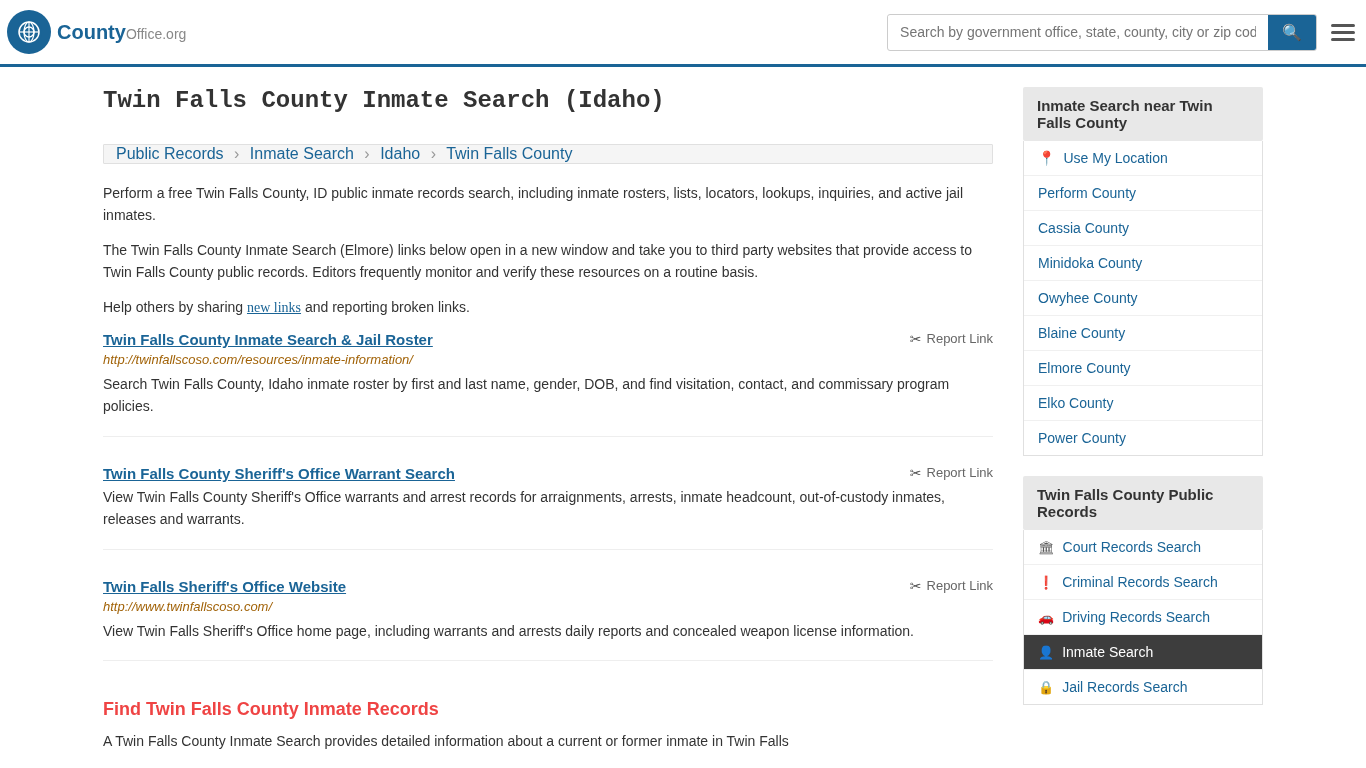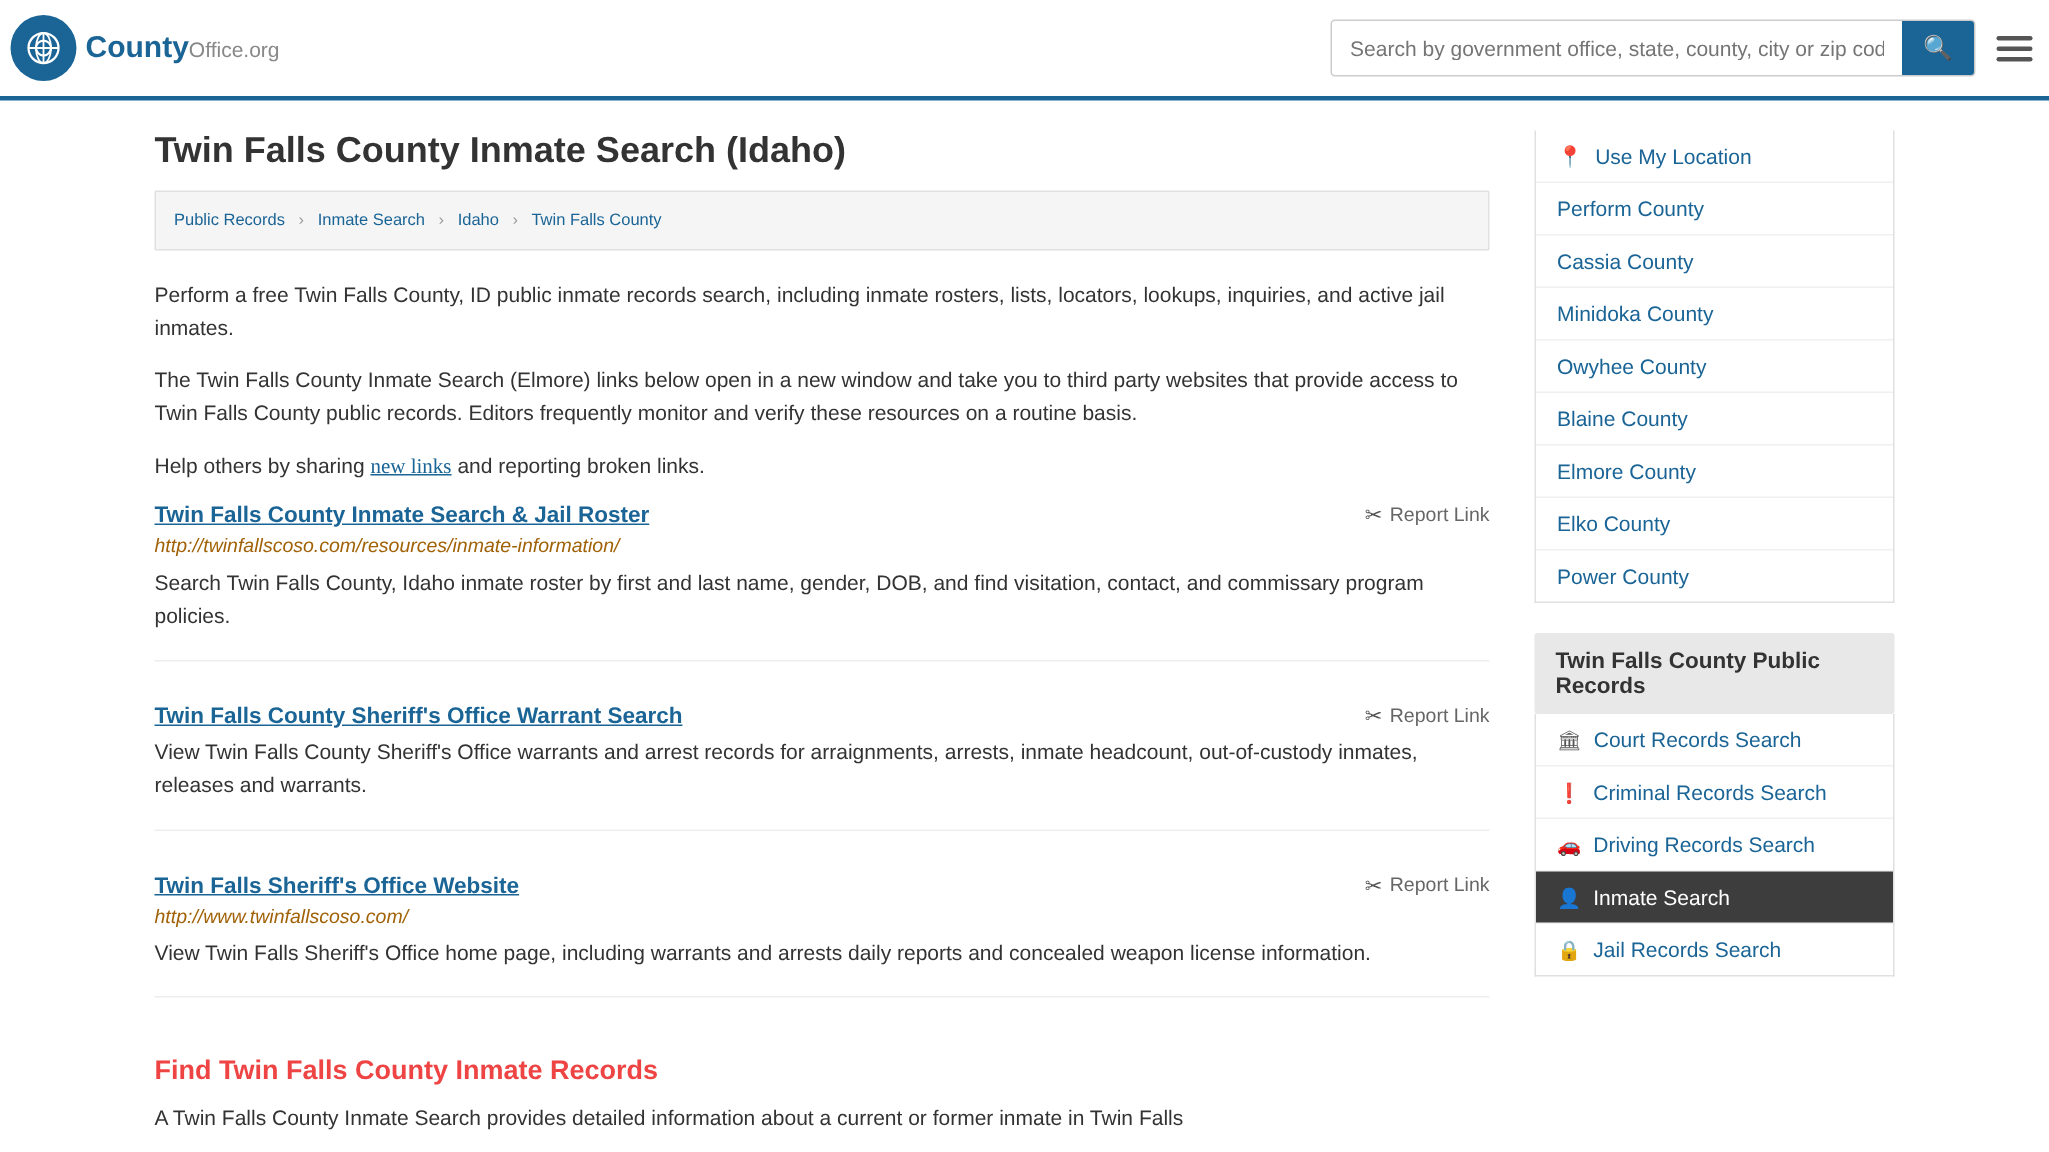--- a/index.html
+++ b/index.html
@@ -88,29 +88,30 @@
     }
 
     
     .main-content {
       flex: 1;
     }
     .page-title {
       font-size: 24px;
       font-weight: bold;
       color: #333;
-      margin-bottom: 12px;
+      margin-bottom: 30px;
+      font-family: Liberation Mono, monospace;
     }
     .breadcrumb {
       background: #f5f5f5;
       border: 1px solid #e0e0e0;
-      padding: 13px 12px;
+      padding: 0 12px;
       border-radius: 1px;
       margin-bottom: 18px;
-      font-size: 11px;
+      font-size: 16px;
       color: #666;
     }
     .breadcrumb a {
       color: #1a6496;
       text-decoration: none;
     }
     .breadcrumb .sep { margin: 0 6px; color: #999; }
 
     .description {
       margin-bottom: 12px;
@@ -332,20 +333,21 @@
     <div class="find-section">
       <h2 class="find-title">Find Twin Falls County Inmate Records</h2>
       <p class="description">A Twin Falls County Inmate Search provides detailed information about a current or former inmate in Twin Falls</p>
     </div>
 
   </div>
 
   <div class="sidebar">
 
     <div class="sidebar-section">
+      <div class="sidebar-header">Inmate Search near Twin Falls County</div>
       <ul class="sidebar-list">
         <li>
           <a href="#">
             <span class="item-icon location-icon">📍</span>
             <span>Use My Location</span>
           </a>
         </li>
         <li>
           <a href="#">
             <span>Perform County</span>

